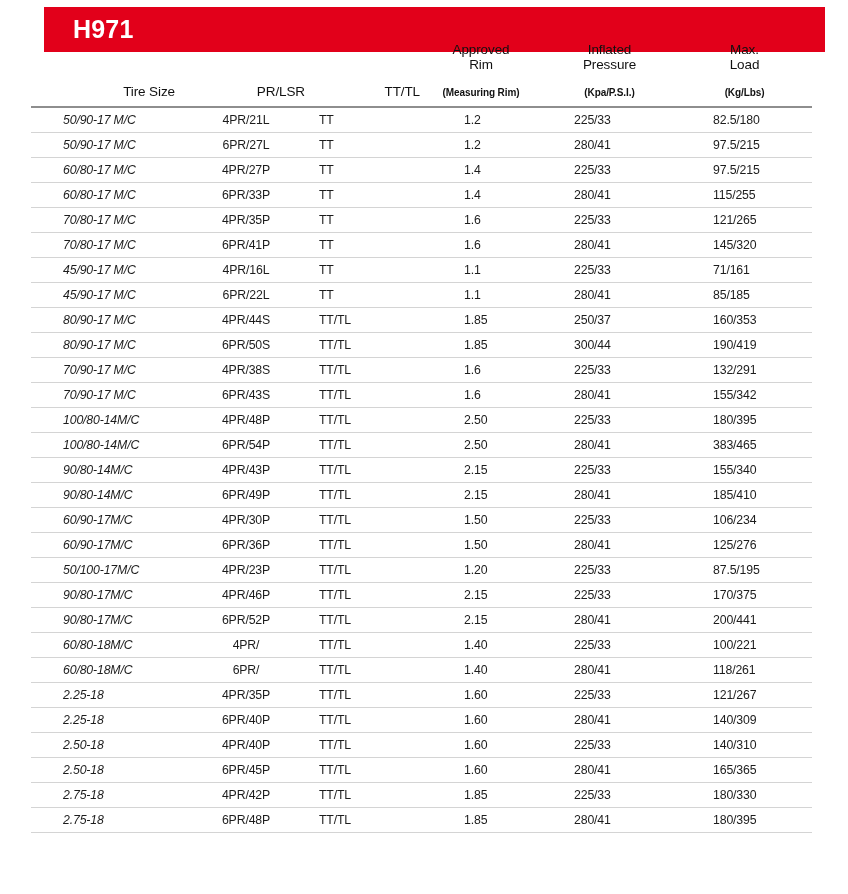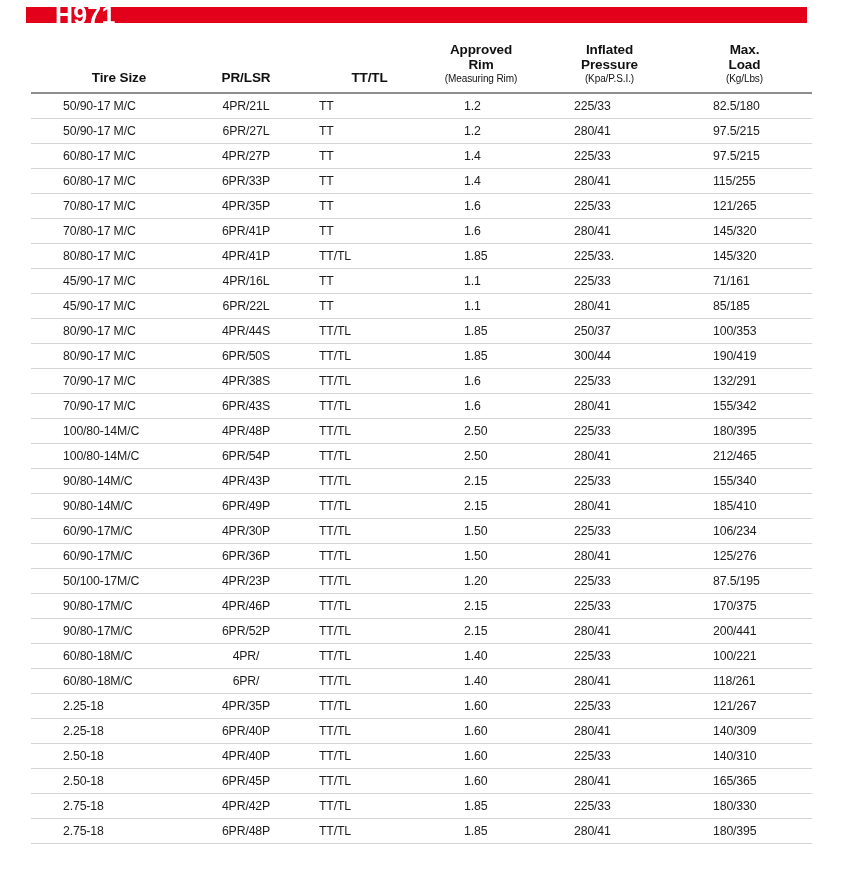--- a/index.html
+++ b/index.html
@@ -18,24 +18,24 @@
   .sheet {
     position: relative;
     width: 848px;
     height: 894px;
     background: #ffffff;
   }
 
   
   .banner {
     position: absolute;
-    left: 26px;
+    left: 44px;
     top: 7px;
     width: 781px;
-    height: 16px;
+    height: 45px;
     background: #e2001a;
     display: flex;
     align-items: center;
   }
   .banner-title {
     color: #ffffff;
     font-size: 25px;
     font-weight: bold;
     letter-spacing: 0.2px;
     padding-left: 29px;
@@ -60,62 +60,62 @@
   col.c0 { width: 144px; }
   col.c1 { width: 130px; }
   col.c2 { width: 115px; }
   col.c3 { width: 122px; }
   col.c4 { width: 135px; }
   col.c5 { width: 135px; }
 
   thead th {
     padding: 0 0 7px 0;
     vertical-align: bottom;
-    text-align: center;
+    text-align: right;
     font-weight: bold;
     border-bottom: 2px solid #8e8e8e;
     height: 46px;
   }
   thead th.center {
     text-align: center;
   }
   .hd-main {
     display: block;
     font-size: 13.5px;
-    font-weight: bold;
+    font-weight: normal;
     line-height: 1.12;
     color: #111111;
     letter-spacing: -0.1px;
   }
   .hd-sub {
     display: block;
     font-size: 10px;
-    font-weight: normal;
+    font-weight: bold;
     line-height: 1.2;
     color: #111111;
-    margin-top: 1px;
+    margin-top: 15px;
     letter-spacing: -0.1px;
   }
   th.pad0 .hd-main { padding-left: 32px; }
   th.pad1 .hd-main { padding-left: 12px; }
   th.pad2 .hd-main { padding-left: 14px; }
 
   tbody td {
     height: 25px;
     font-size: 12.3px;
     color: #1c1c1c;
     border-bottom: 1px solid #d4d4d4;
     padding: 0;
     white-space: nowrap;
     letter-spacing: -0.15px;
   }
   tbody tr:last-child td {
     border-bottom: 1px solid #d4d4d4;
   }
-  td.col0 { padding-left: 32px; }
+  td.col0 { padding-left: 32px; font-style: italic; }
   td.col1 { padding-left: 12px; text-align: center; }
   td.col2 { padding-left: 14px; }
   td.col3 { padding-left: 44px; }
   td.col4 { padding-left: 32px; }
   td.col5 { padding-left: 36px; }
 </style>
 </head>
 <body>
 
 <div class="sheet">
@@ -205,28 +205,20 @@
           </tr>
           <tr>
             <td class="col0">70/80-17 M/C</td>
             <td class="col1">6PR/41P</td>
             <td class="col2">TT</td>
             <td class="col3">1.6</td>
             <td class="col4">280/41</td>
             <td class="col5">145/320</td>
           </tr>
           <tr>
-            <td class="col0">80/80-17 M/C</td>
-            <td class="col1">4PR/41P</td>
-            <td class="col2">TT/TL</td>
-            <td class="col3">1.85</td>
-            <td class="col4">225/33.</td>
-            <td class="col5">145/320</td>
-          </tr>
-          <tr>
             <td class="col0">45/90-17 M/C</td>
             <td class="col1">4PR/16L</td>
             <td class="col2">TT</td>
             <td class="col3">1.1</td>
             <td class="col4">225/33</td>
             <td class="col5">71/161</td>
           </tr>
           <tr>
             <td class="col0">45/90-17 M/C</td>
             <td class="col1">6PR/22L</td>
@@ -234,21 +226,21 @@
             <td class="col3">1.1</td>
             <td class="col4">280/41</td>
             <td class="col5">85/185</td>
           </tr>
           <tr>
             <td class="col0">80/90-17 M/C</td>
             <td class="col1">4PR/44S</td>
             <td class="col2">TT/TL</td>
             <td class="col3">1.85</td>
             <td class="col4">250/37</td>
-            <td class="col5">100/353</td>
+            <td class="col5">160/353</td>
           </tr>
           <tr>
             <td class="col0">80/90-17 M/C</td>
             <td class="col1">6PR/50S</td>
             <td class="col2">TT/TL</td>
             <td class="col3">1.85</td>
             <td class="col4">300/44</td>
             <td class="col5">190/419</td>
           </tr>
           <tr>
@@ -274,21 +266,21 @@
             <td class="col3">2.50</td>
             <td class="col4">225/33</td>
             <td class="col5">180/395</td>
           </tr>
           <tr>
             <td class="col0">100/80-14M/C</td>
             <td class="col1">6PR/54P</td>
             <td class="col2">TT/TL</td>
             <td class="col3">2.50</td>
             <td class="col4">280/41</td>
-            <td class="col5">212/465</td>
+            <td class="col5">383/465</td>
           </tr>
           <tr>
             <td class="col0">90/80-14M/C</td>
             <td class="col1">4PR/43P</td>
             <td class="col2">TT/TL</td>
             <td class="col3">2.15</td>
             <td class="col4">225/33</td>
             <td class="col5">155/340</td>
           </tr>
           <tr>

